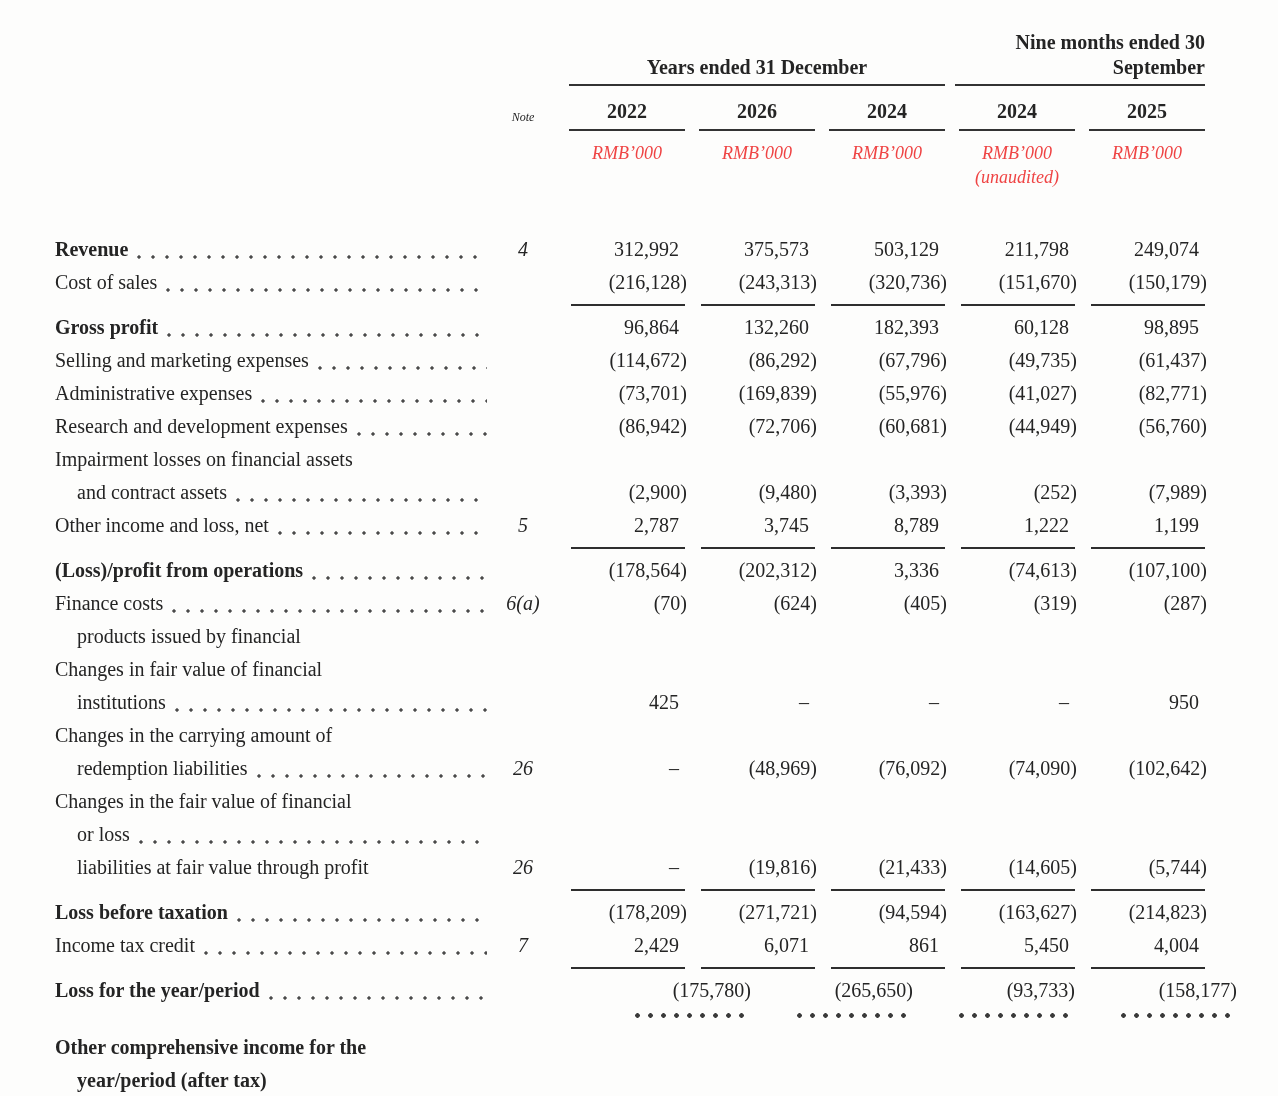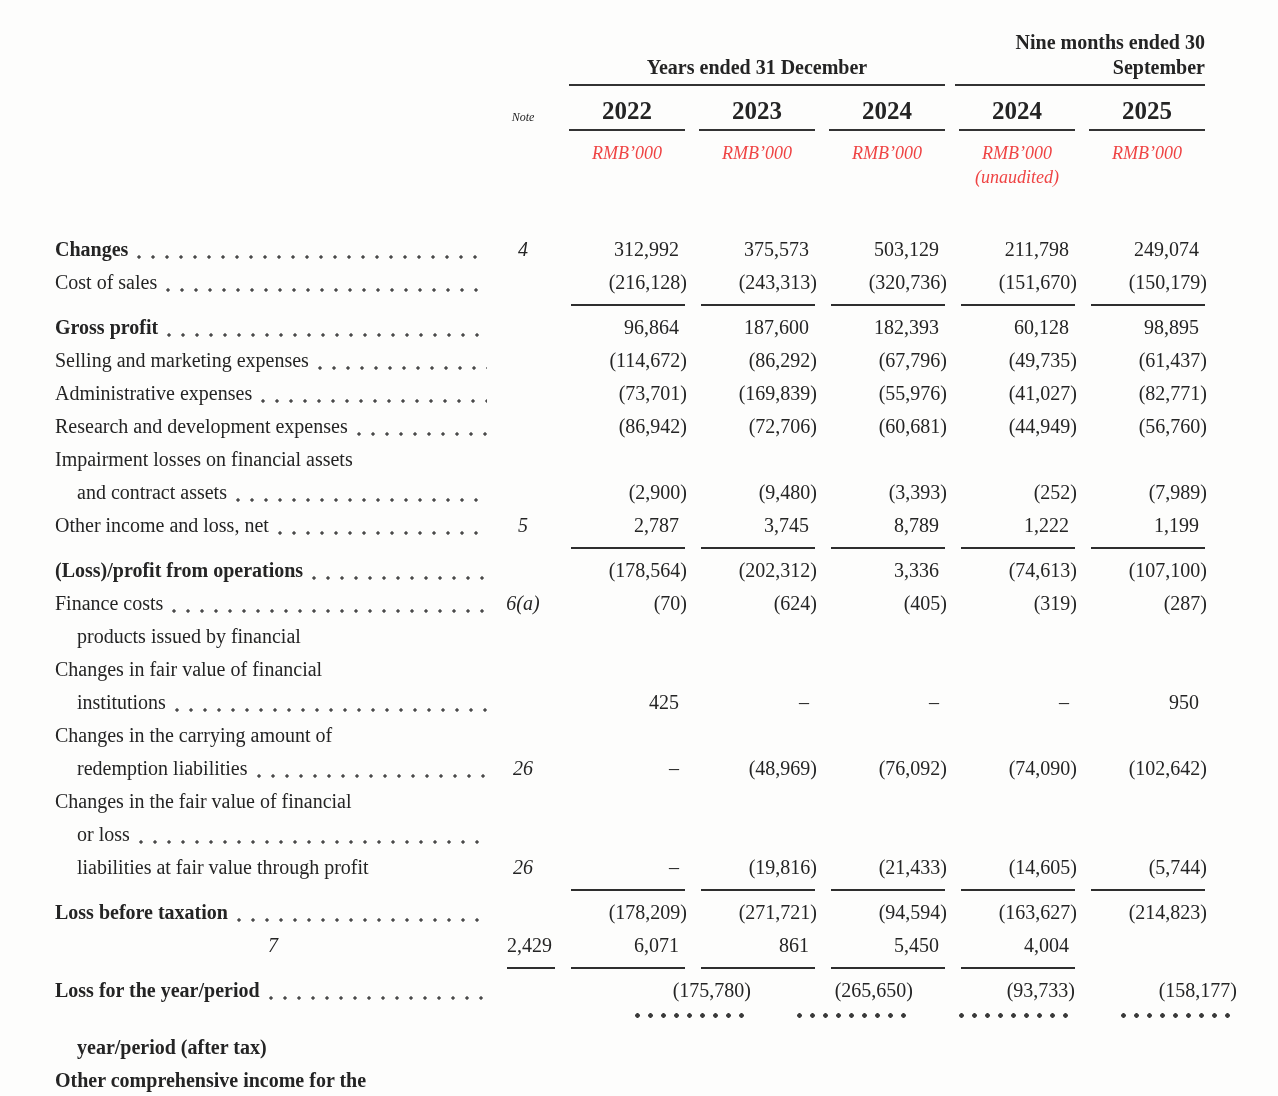--- a/index.html
+++ b/index.html
@@ -32,21 +32,21 @@
   }
   .gtitle.g2 { margin-left: 10px; text-align: right; }
   .gtitle .gt-inner { display:inline-block; max-width: 235px; }
 
   .yearbox {
     margin: 12px 0 0 14px;
     border-bottom: 2.5px solid #333;
     padding-bottom: 5px;
     text-align: center;
     font-weight: 700;
-    font-size: 25px;
+    font-size: 20px;
     line-height: 26px;
   }
   .notehead {
     align-self: end;
     text-align: center;
     font-style: italic;
     font-size: 12px;
     padding-bottom: 6px;
   }
   .unitcell {
@@ -119,21 +119,21 @@
       </div>
       <div class="gtitle g2">
         <span class="gt-inner">Nine months ended 30 September</span>
       </div>
     </div>
 
     <div class="grid7">
       <div></div>
       <div class="notehead">Note</div>
       <div class="yearbox">2022</div>
-      <div class="yearbox">2023</div>
+      <div class="yearbox">2026</div>
       <div class="yearbox">2024</div>
       <div class="yearbox">2024</div>
       <div class="yearbox">2025</div>
     </div>
 
     <div class="grid7">
       <div></div>
       <div></div>
       <div class="unitcell">RMB’000</div>
       <div class="unitcell">RMB’000</div>
@@ -142,21 +142,21 @@
         <div>RMB’000</div>
         <div class="unaud">(unaudited)</div>
       </div>
       <div class="unitcell">RMB’000</div>
     </div>
 
     <div id="body-rows">
         <div class="trow grid7 bold">
           <div class="lcell">
             <div class="lline">
-              <span class="ltext">Changes</span>
+              <span class="ltext">Revenue</span>
               <span class="leader"></span>
             </div>
           </div>
           <div class="ncell">4</div>
           <div class="vcell">
             <div class="cellbox"><span class="val">312,992</span></div>
           </div>
           <div class="vcell">
             <div class="cellbox"><span class="val">375,573</span></div>
           </div>
@@ -199,21 +199,21 @@
             <div class="lline">
               <span class="ltext">Gross profit</span>
               <span class="leader"></span>
             </div>
           </div>
           <div class="ncell"></div>
           <div class="vcell">
             <div class="cellbox"><span class="val">96,864</span></div>
           </div>
           <div class="vcell">
-            <div class="cellbox"><span class="val">187,600</span></div>
+            <div class="cellbox"><span class="val">132,260</span></div>
           </div>
           <div class="vcell">
             <div class="cellbox"><span class="val">182,393</span></div>
           </div>
           <div class="vcell">
             <div class="cellbox"><span class="val">60,128</span></div>
           </div>
           <div class="vcell">
             <div class="cellbox"><span class="val">98,895</span></div>
           </div>
@@ -494,20 +494,26 @@
             <div class="cellbox"><span class="val hang">(94,594)</span></div>
           </div>
           <div class="vcell">
             <div class="cellbox"><span class="val hang">(163,627)</span></div>
           </div>
           <div class="vcell">
             <div class="cellbox"><span class="val hang">(214,823)</span></div>
           </div>
         </div>
         <div class="trow grid7">
+          <div class="lcell">
+            <div class="lline">
+              <span class="ltext">Income tax credit</span>
+              <span class="leader"></span>
+            </div>
+          </div>
           <div class="ncell">7</div>
           <div class="vcell">
             <div class="cellbox rule-solid"><span class="val">2,429</span></div>
           </div>
           <div class="vcell">
             <div class="cellbox rule-solid"><span class="val">6,071</span></div>
           </div>
           <div class="vcell">
             <div class="cellbox rule-solid"><span class="val">861</span></div>
           </div>
@@ -537,25 +543,25 @@
           </div>
           <div class="vcell">
             <div class="cellbox rule-dotted"><span class="val hang">(158,177)</span></div>
           </div>
           <div class="vcell">
             <div class="cellbox rule-dotted"><span class="val hang">(210,819)</span></div>
           </div>
         </div>
         <div class="trow grid7 bold" style="margin-top: 24px;">
           <div class="lcell">
+            <div class="lline">
+              <span class="ltext">Other comprehensive income for the</span>
+            </div>
             <div class="lline cont">
               <span class="ltext">year/period (after tax)</span>
-            </div>
-            <div class="lline">
-              <span class="ltext">Other comprehensive income for the</span>
             </div>
           </div>
           <div class="ncell"></div>
           <div class="vcell"></div>
           <div class="vcell"></div>
           <div class="vcell"></div>
           <div class="vcell"></div>
           <div class="vcell"></div>
         </div>
       </div>

